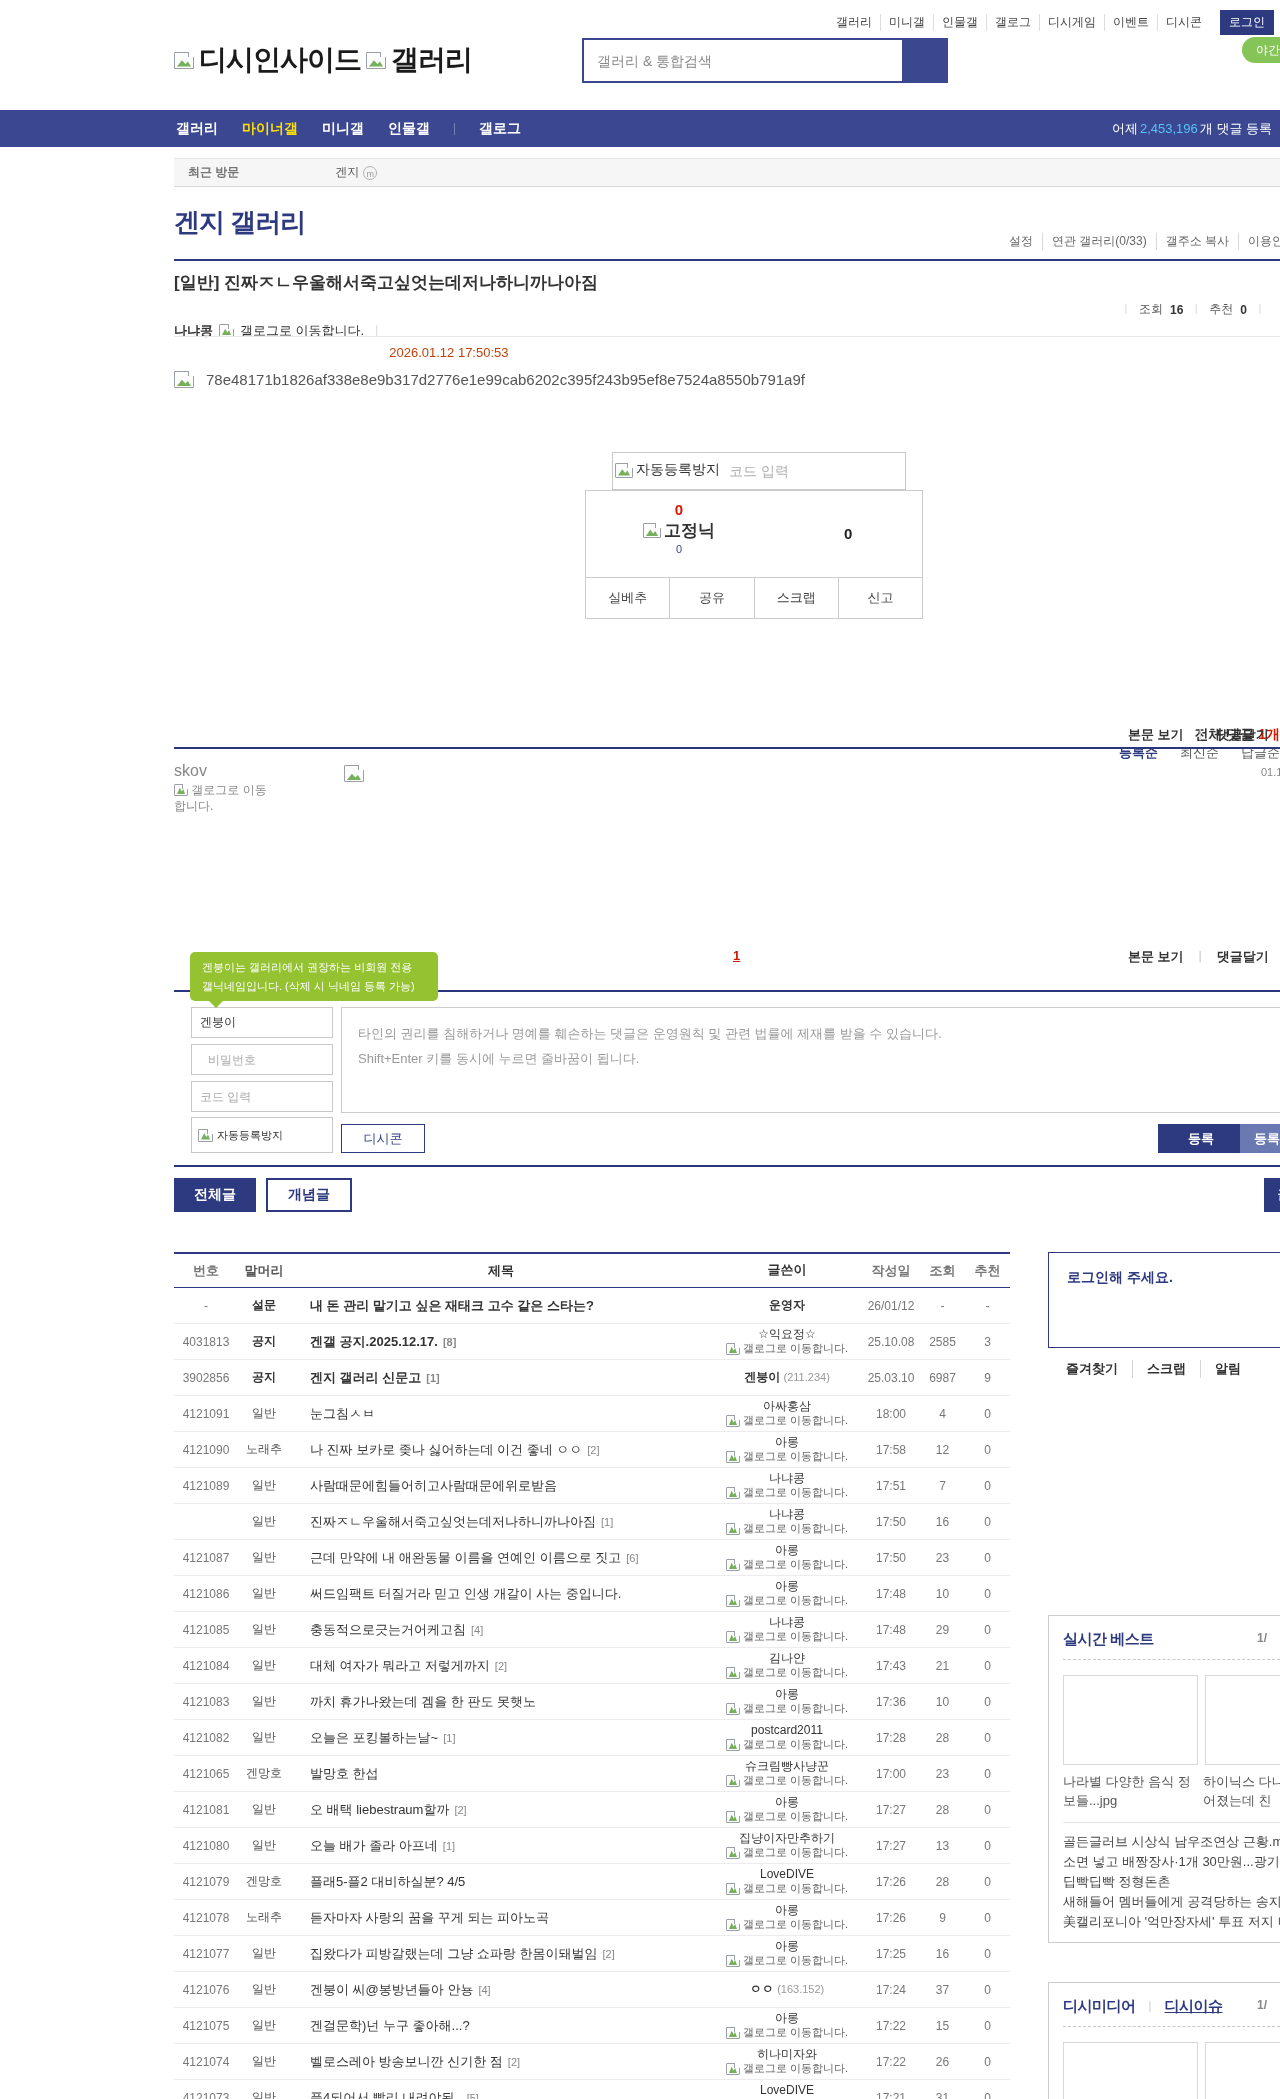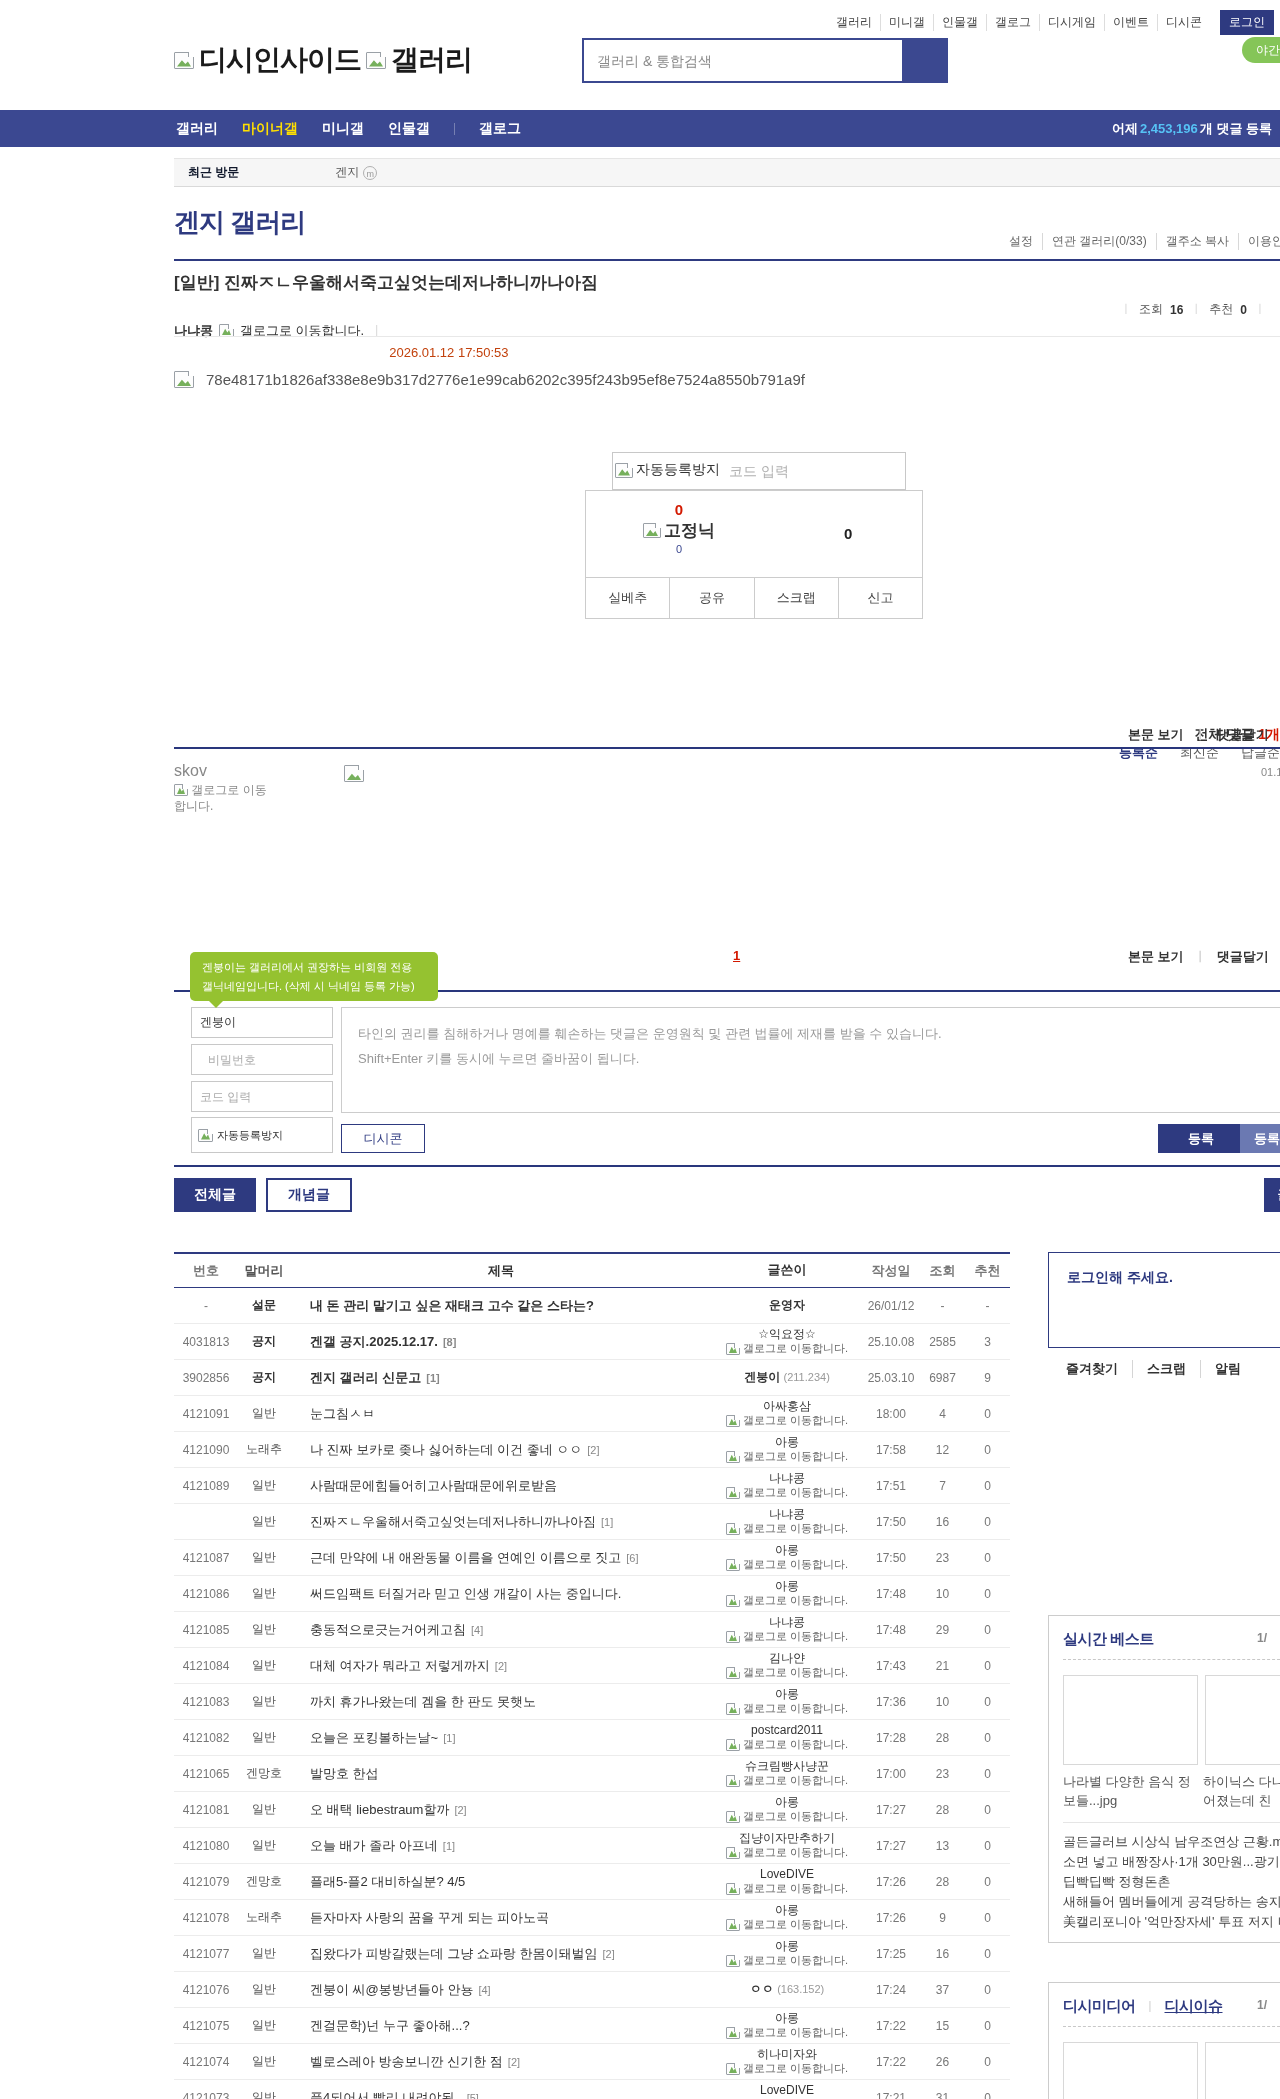--- a/index.html
+++ b/index.html
@@ -24,25 +24,25 @@
   .search{top:38px;left:582px;width:366px;height:45px;border:2px solid #3b4890;box-sizing:border-box;background:#fff;}
   .search input{position:absolute;left:0;top:0;width:310px;height:100%;border:none;outline:none;padding:0 0 0 13px;font-size:14px;color:#333;font-family:inherit;}
   .search input::placeholder{color:#8a8a8a;}
   .search .search-btn{position:absolute;right:0;top:0;width:44px;height:100%;background:#3b4890;cursor:pointer;}
   
   .gnb{top:110px;left:0;width:1280px;height:37px;background:#3b4891;}
   .gnb-items{position:absolute;left:176px;top:0;height:37px;display:flex;align-items:center;gap:24px;font-size:14px;font-weight:bold;color:#fff;}
   .gnb-item{cursor:pointer;}
   .gnb-item.active{color:#ffdf00;}
   .gnb-sep{width:1px;height:12px;background:rgba(255,255,255,.3);}
-  .gnb-stats{position:absolute;right:8px;top:0;height:37px;display:flex;align-items:center;font-size:13px;color:#fff;font-weight:bold;white-space:nowrap;}
+  .gnb-stats{position:absolute;right:8px;top:0;height:37px;display:flex;align-items:center;font-size:13px;color:#fff;font-weight:normal;white-space:nowrap;}
   .gnb-stats .cnt{color:#56c2f5;margin:0 2px;}
   
   .visit{top:158px;left:174px;width:1106px;height:29px;background:#f6f6f6;border-top:1px solid #e5e5e5;border-bottom:1px solid #d9d9d9;box-sizing:border-box;display:flex;align-items:center;}
-  .visit .vlabel{font-size:12px;font-weight:bold;color:#0f172a;margin-left:14px;}
+  .visit .vlabel{font-size:12px;font-weight:bold;color:#737373;margin-left:14px;}
   .visit .vgal{margin-left:96px;font-size:12px;color:#555;display:flex;align-items:center;gap:4px;cursor:pointer;}
   .m-badge{display:inline-block;width:14px;height:14px;border:1px solid #b0b0b0;border-radius:50%;color:#999;font-size:9px;line-height:14px;text-align:center;box-sizing:border-box;}
   
   .gtitle{top:205px;left:174px;font-size:26px;font-weight:bold;color:#2e3a80;letter-spacing:-1px;}
   .gmenu{top:233px;left:1000px;display:flex;white-space:nowrap;font-size:12px;color:#666;}
   .gmenu-item{padding:0 9px;cursor:pointer;}
   .gmenu-item + .gmenu-item{border-left:1px solid #d8d8d8;}
   .head-rule{top:259px;left:174px;width:1106px;height:2px;background:#2e3a80;}
   
   .post-title{top:271px;left:174px;font-size:17px;font-weight:bold;color:#333;}

